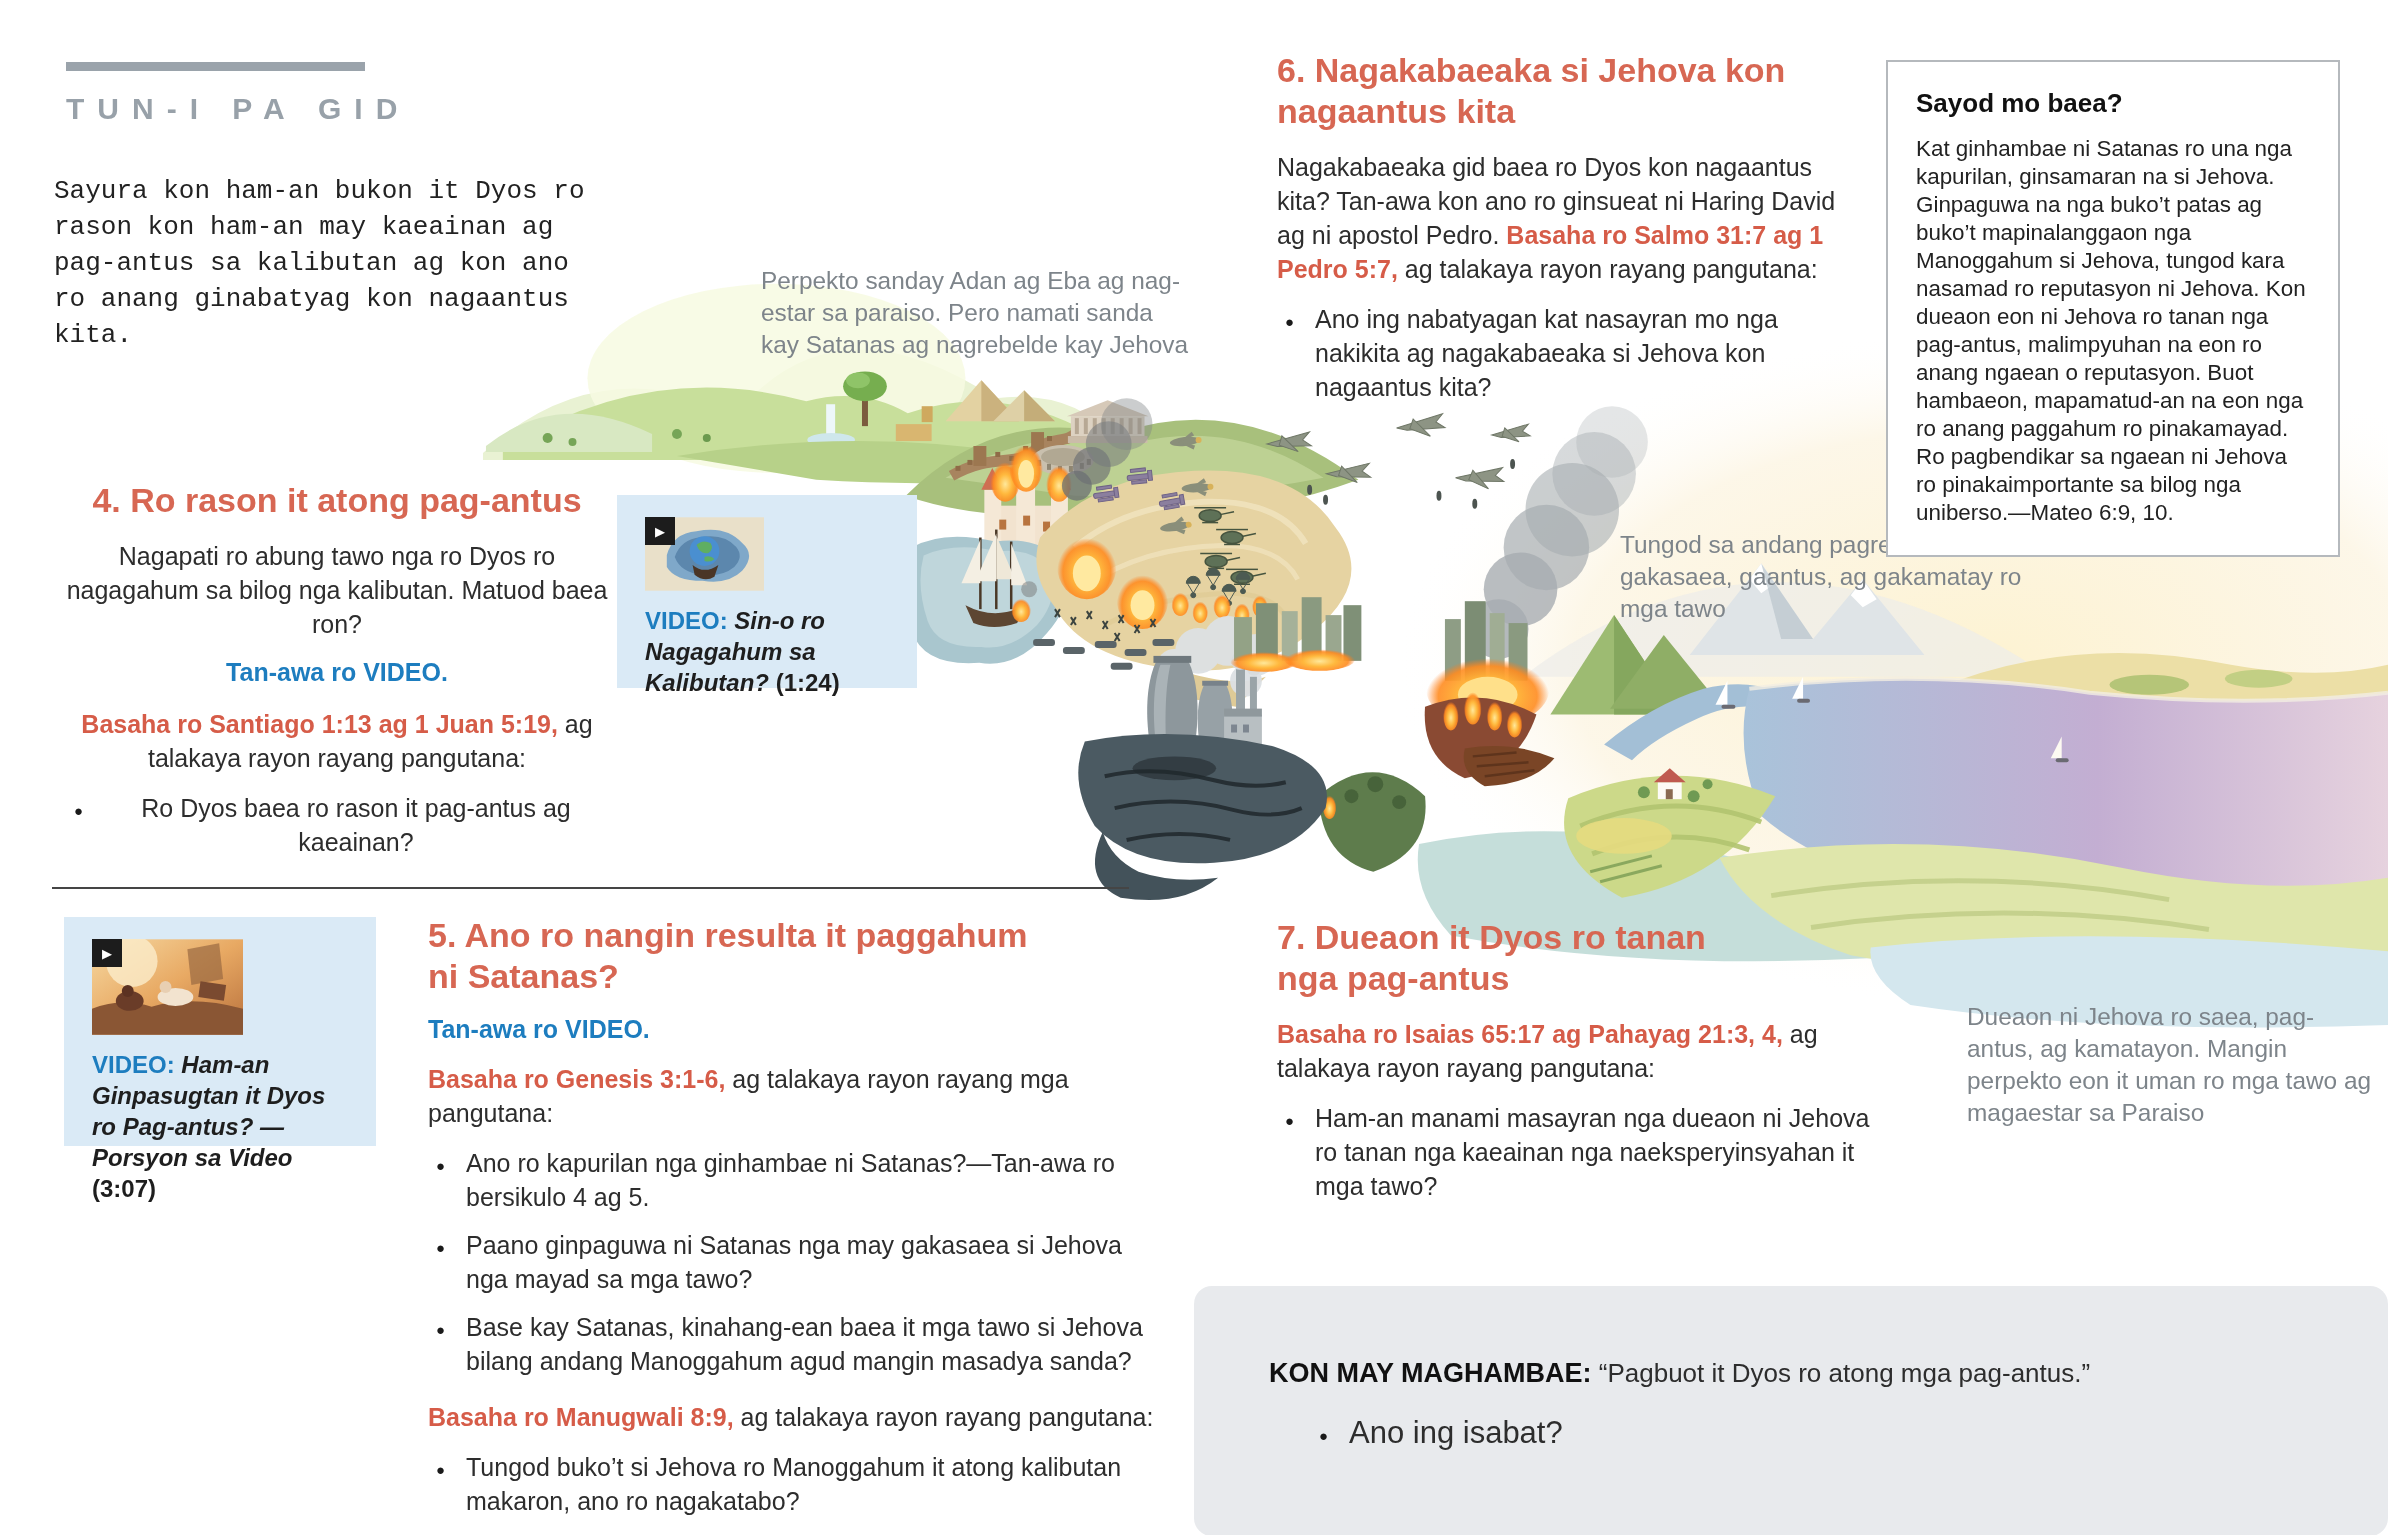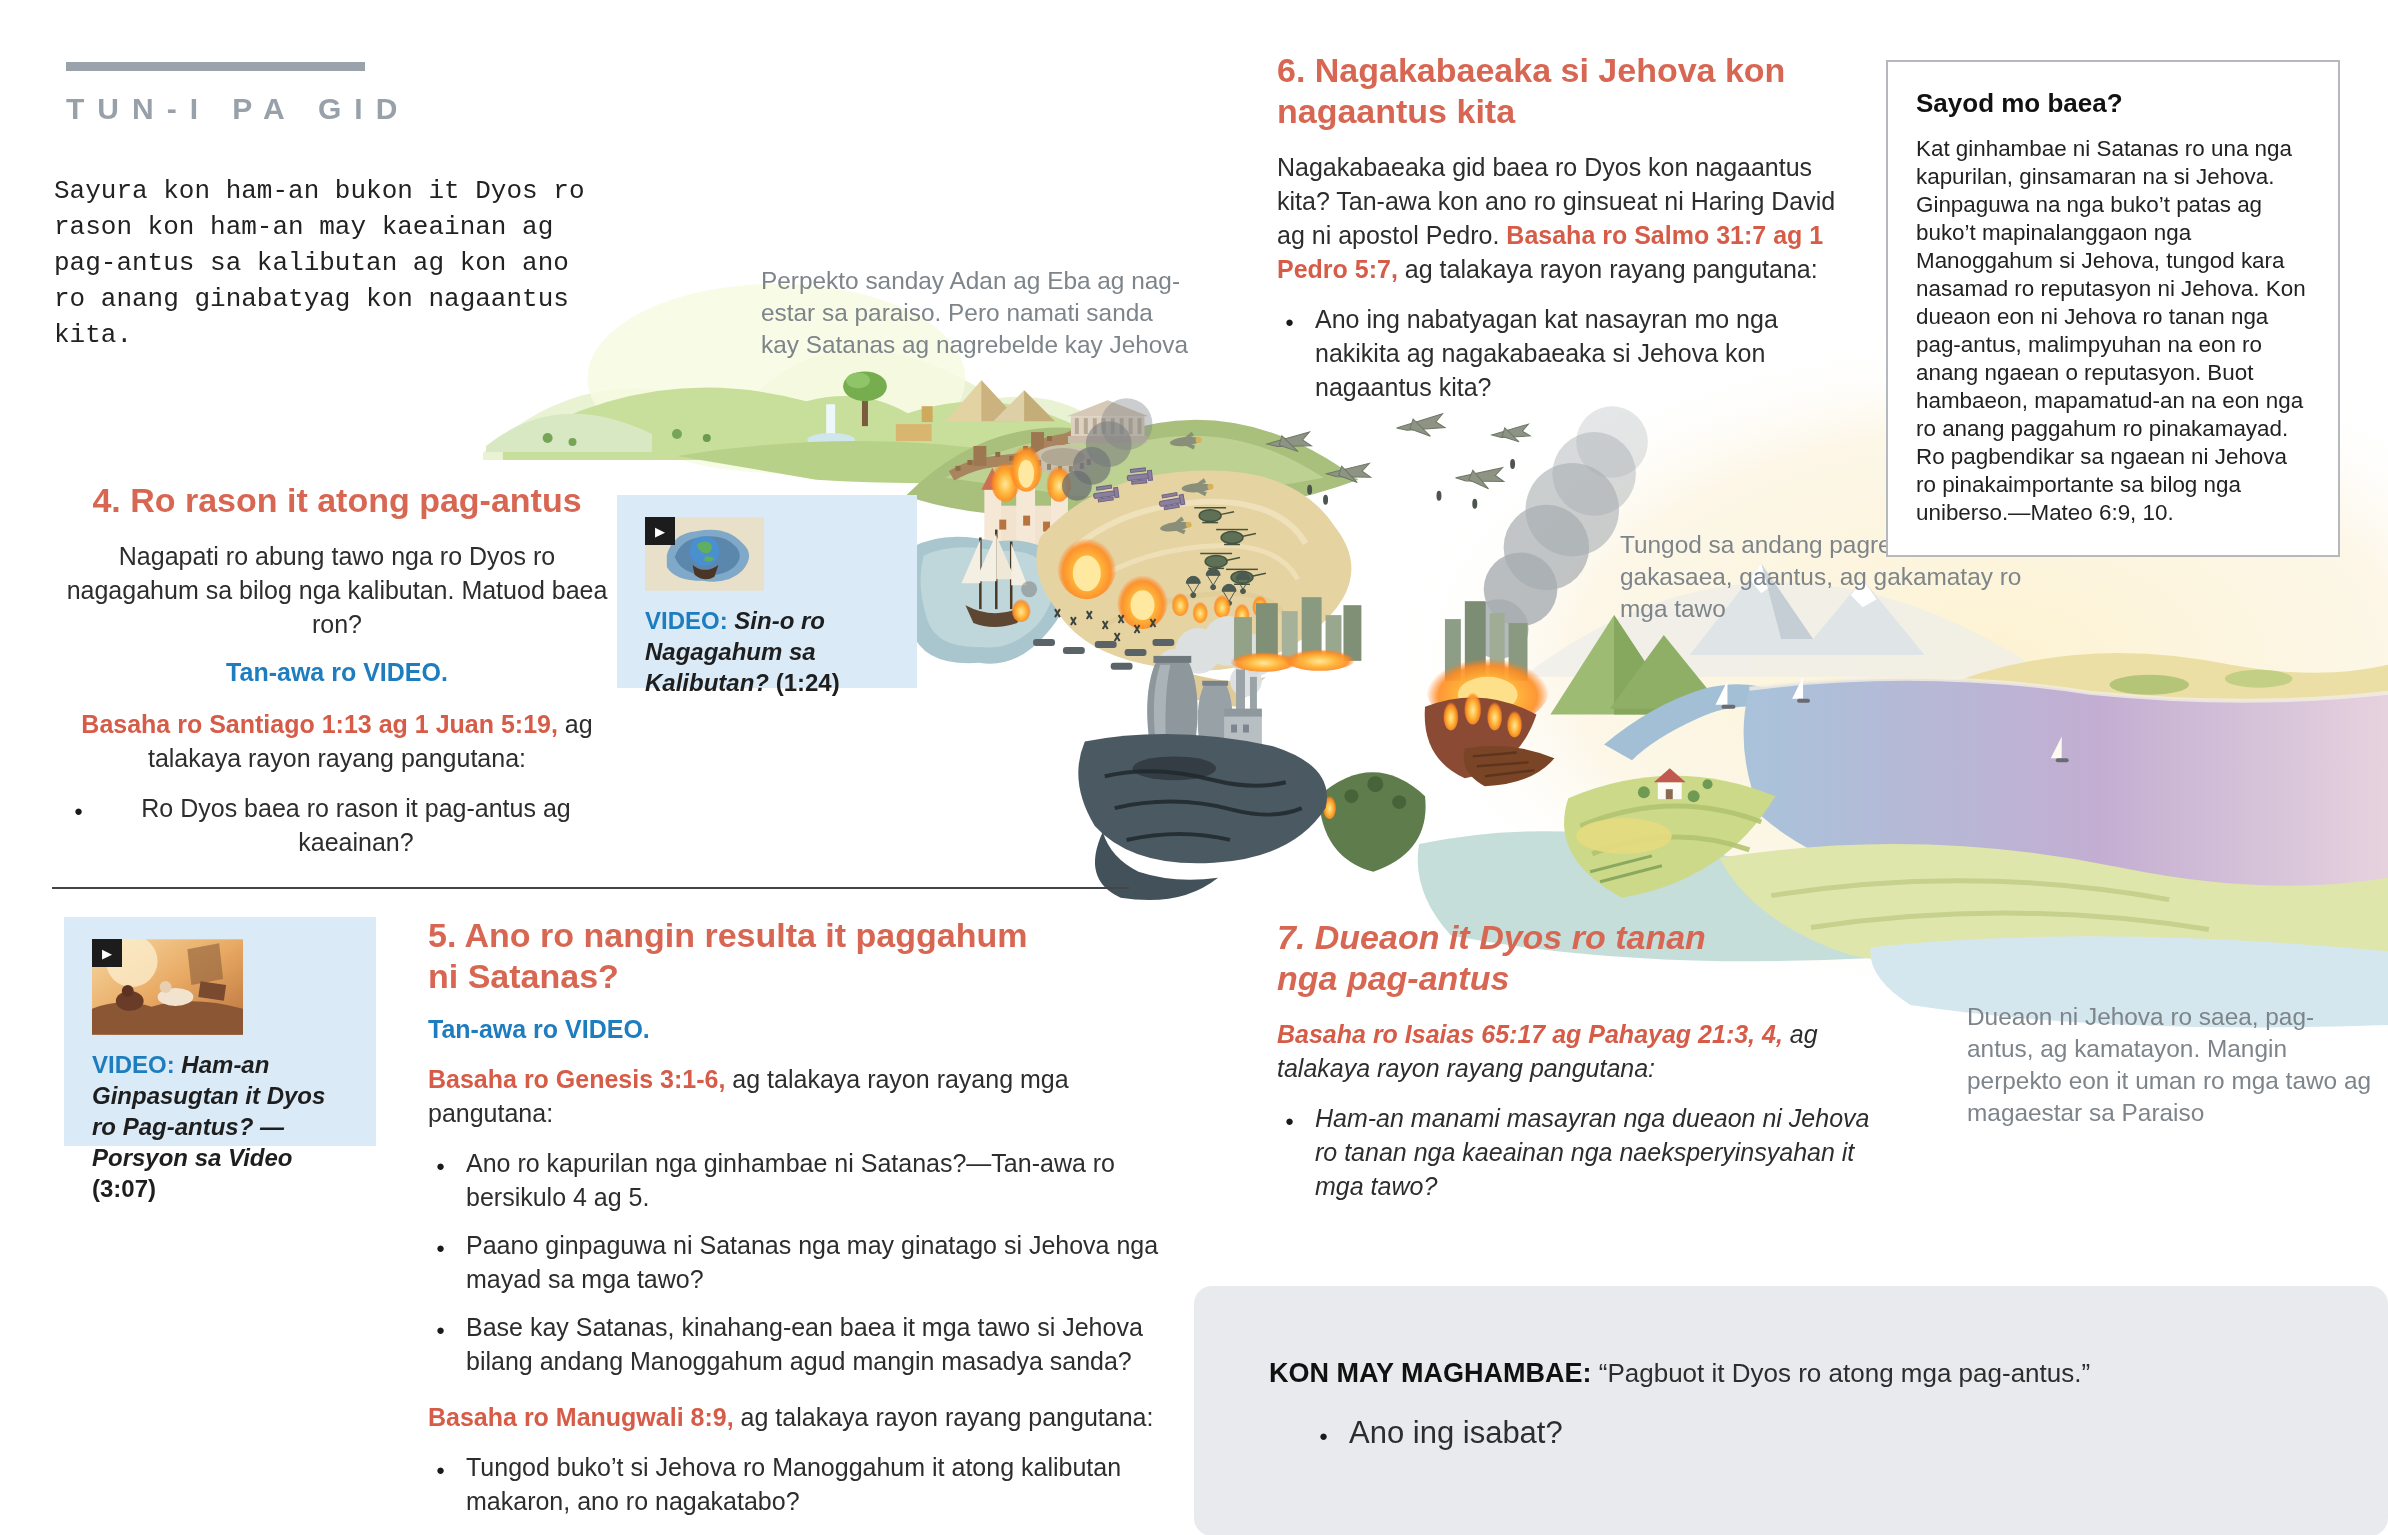--- a/index.html
+++ b/index.html
@@ -19,21 +19,21 @@
   .sec h2{margin:0 0 18px 0;font-size:34px;line-height:41px;font-weight:bold;color:#d76753;}
   .sec p{margin:0 0 16px 0;font-size:25px;line-height:34px;}
   .scripture{color:#d65c48;font-weight:bold;}
   .video-link{color:#1d7dbf;font-weight:bold;display:block;margin:14px 0 18px 0;font-size:25px;cursor:pointer;text-decoration:none;}
   ul.qs{list-style:none;margin:6px 0 22px 0;padding:0;}
   ul.qs li{position:relative;padding-left:38px;margin-bottom:14px;font-size:25px;line-height:34px;}
   ul.qs li::before{content:"●";position:absolute;left:8px;top:3px;font-size:15px;color:#1a1a1a;}
   .sec4{left:66px;top:480px;width:542px;text-align:center;}
   .sec5{left:428px;top:915px;width:731px;}
   .sec6{left:1277px;top:50px;width:587px;}
-  .sec7{left:1277px;top:917px;width:607px;font-style:italic;}
+  .sec7{left:1277px;top:917px;width:607px;}
   
   .video-card{position:absolute;background:#daeaf6;z-index:4;}
   .vc1{left:617px;top:495px;width:300px;height:193px;}
   .vc2{left:64px;top:917px;width:312px;height:229px;}
   .thumb{position:relative;margin:22px 0 0 28px;}
   .vc1 .thumb{width:119px;height:74px;}
   .vc2 .thumb{width:151px;height:96px;}
   .thumb svg{display:block;width:100%;height:100%;}
   .play-btn{position:absolute;left:0;top:0;width:30px;height:28px;background:#1c1c1c;display:flex;align-items:center;justify-content:center;cursor:pointer;}
   .play-btn span{color:#fff;font-size:13px;line-height:1;}
@@ -577,21 +577,21 @@
 
   <section class="sec sec5">
     <h2 style="width:617px;">5. Ano ro nangin resulta it paggahum ni Satanas?</h2>
     <a class="video-link">Tan-awa ro VIDEO.</a>
     <p>
       <span class="scripture">Basaha ro Genesis 3:1-6,</span>
       <span>ag talakaya rayon rayang mga pangutana:</span>
     </p>
     <ul class="qs">
       <li><span>Ano ro kapurilan nga ginhambae ni Satanas?—Tan-awa ro bersikulo 4 ag 5.</span></li>
-      <li><span>Paano ginpaguwa ni Satanas nga may ginatago si Jehova nga mayad sa mga tawo?</span></li>
+      <li><span>Paano ginpaguwa ni Satanas nga may gakasaea si Jehova nga mayad sa mga tawo?</span></li>
       <li><span>Base kay Satanas, kinahang-ean baea it mga tawo si Jehova bilang andang Manoggahum agud mangin masadya sanda?</span></li>
     </ul>
     <p>
       <span class="scripture">Basaha ro Manugwali 8:9,</span>
       <span>ag talakaya rayon rayang pangutana:</span>
     </p>
     <ul class="qs">
       <li><span>Tungod buko’t si Jehova ro Manoggahum it atong kalibutan makaron, ano ro nagakatabo?</span></li>
     </ul>
   </section>

